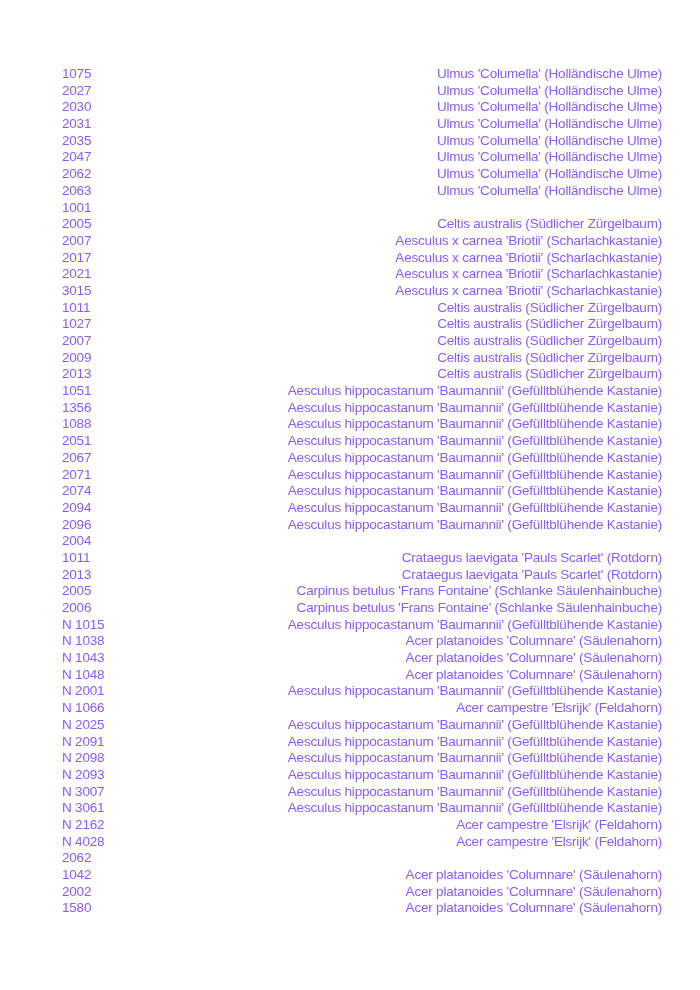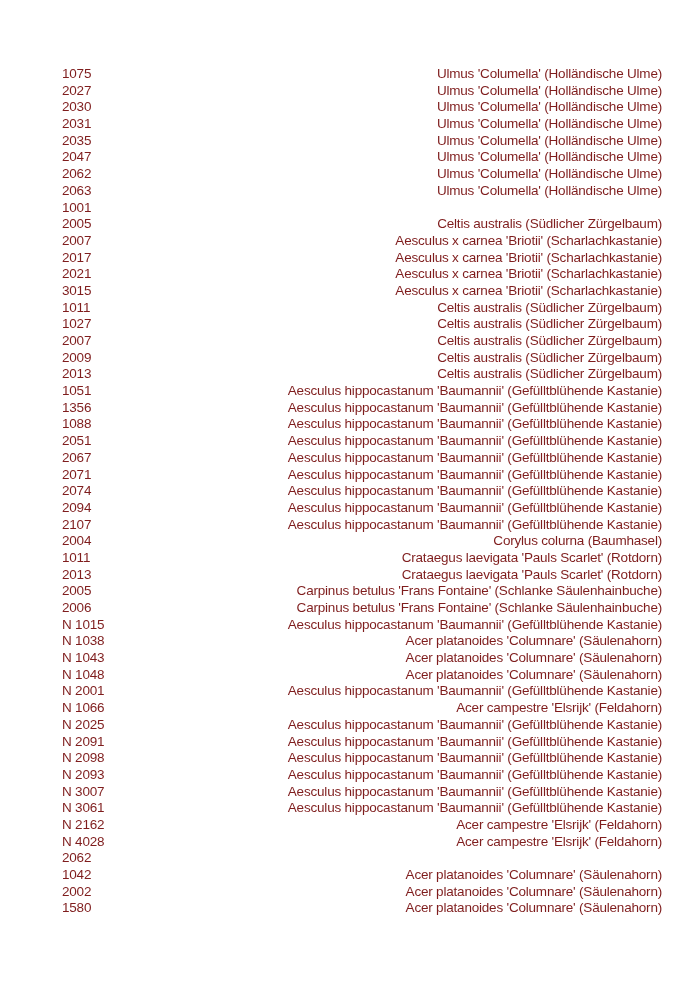--- a/index.html
+++ b/index.html
@@ -7,21 +7,21 @@
     padding: 0;
     background: #ffffff;
   }
   .page {
     position: relative;
     width: 700px;
     height: 990px;
     background: #ffffff;
     overflow: hidden;
     font-family: "Liberation Sans", "DejaVu Sans", sans-serif;
-    color: #7f1d1d;
+    color: #8b5cf6;
   }
   .tree-list {
     position: absolute;
     left: 62px;
     top: 66px;
     width: 600px;
   }
   .row {
     display: flex;
     align-items: baseline;
@@ -173,27 +173,26 @@
     <span class="col-id">2074</span>
     <span class="col-species">Aesculus hippocastanum 'Baumannii' (Gefülltblühende Kastanie)</span>
   </div>
 
   <div class="row">
     <span class="col-id">2094</span>
     <span class="col-species">Aesculus hippocastanum 'Baumannii' (Gefülltblühende Kastanie)</span>
   </div>
 
   <div class="row">
-    <span class="col-id">2107</span>
+    <span class="col-id">2096</span>
     <span class="col-species">Aesculus hippocastanum 'Baumannii' (Gefülltblühende Kastanie)</span>
   </div>
 
   <div class="row">
     <span class="col-id">2004</span>
-    <span class="col-species">Corylus colurna (Baumhasel)</span>
   </div>
 
   <div class="row">
     <span class="col-id">1011</span>
     <span class="col-species">Crataegus laevigata 'Pauls Scarlet' (Rotdorn)</span>
   </div>
 
   <div class="row">
     <span class="col-id">2013</span>
     <span class="col-species">Crataegus laevigata 'Pauls Scarlet' (Rotdorn)</span>

